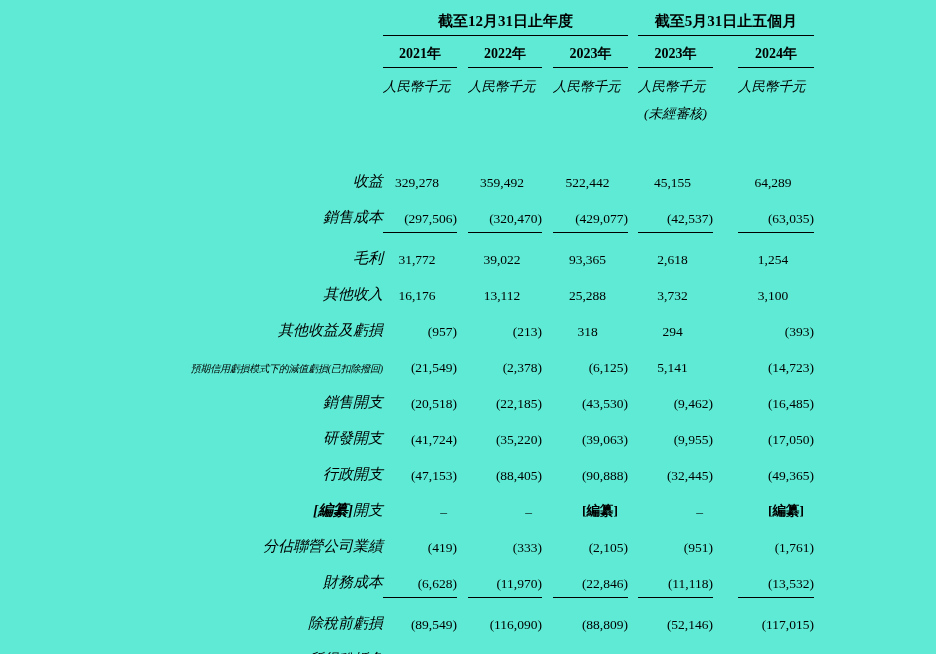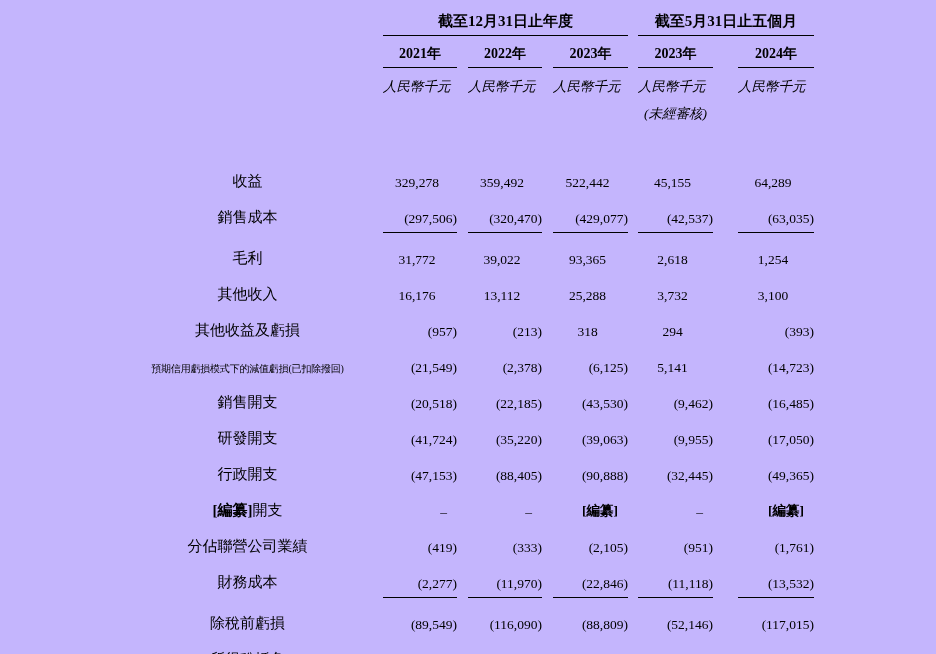--- a/index.html
+++ b/index.html
@@ -4,21 +4,21 @@
 <style>
   html, body {
     margin: 0;
     padding: 0;
     background: #ffffff;
   }
   .page {
     position: relative;
     width: 936px;
     height: 654px;
-    background: #c4b5fd;
+    background: #5eead4;
     color: #000000;
     font-family: "Liberation Serif", "DejaVu Serif", serif;
     overflow: hidden;
   }
   table.fin-table {
     border-collapse: collapse;
     table-layout: fixed;
     width: 702px;
     margin: 2px 0 0 112px;
   }
@@ -54,22 +54,23 @@
   tr.note-row td { height: 22px; }
   td.note {
     font-style: italic;
     text-align: center;
     font-size: 13.5px;
   }
   tr.head-spacer td { height: 32px; padding: 0; }
   
   tr.data-row td { height: 31px; }
   td.lbl {
-    text-align: center;
+    text-align: right;
     font-size: 15px;
+    font-style: italic;
   }
   td.lbl.small { font-size: 10px; letter-spacing: -0.2px; }
   td.val {
     text-align: right;
     font-size: 13.5px;
   }
   td.val.noparen { padding-right: 6px; text-align: center; }
   td.val.special { padding-right: 10px; }
   td.val b, td.lbl b { font-weight: bold; }
   td.val.u { border-bottom: 1px solid #000; }
@@ -271,21 +272,21 @@
           <td class="val">(333)</td>
           <td class="gap"></td>
           <td class="val">(2,105)</td>
           <td class="gap"></td>
           <td class="val">(951)</td>
           <td class="gap"></td>
           <td class="val">(1,761)</td>
         </tr>
         <tr class="data-row">
           <td class="lbl">財務成本</td>
-          <td class="val u">(2,277)</td>
+          <td class="val u">(6,628)</td>
           <td class="gap"></td>
           <td class="val u">(11,970)</td>
           <td class="gap"></td>
           <td class="val u">(22,846)</td>
           <td class="gap"></td>
           <td class="val u">(11,118)</td>
           <td class="gap"></td>
           <td class="val u">(13,532)</td>
         </tr>
         <tr class="row-spacer">

